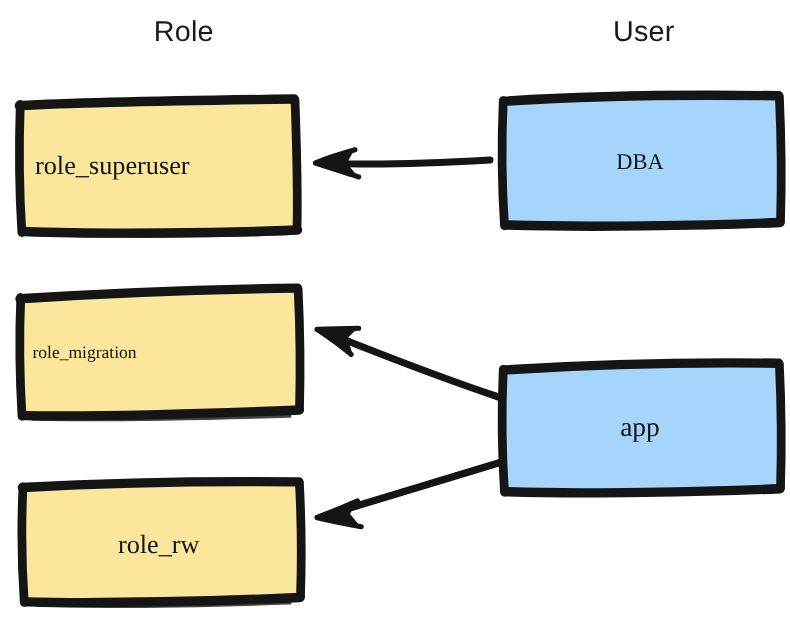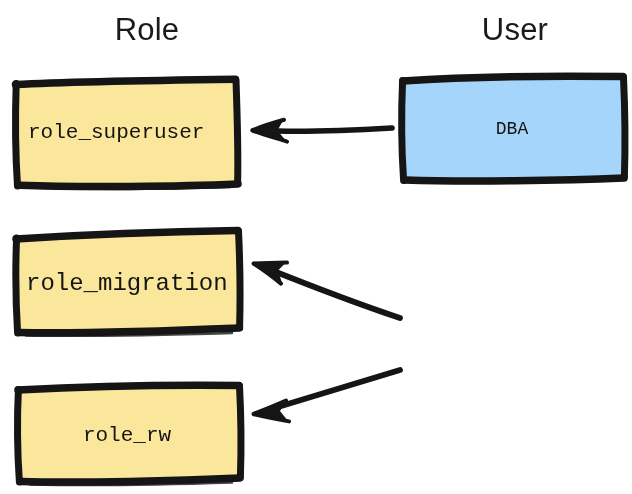--- a/index.html
+++ b/index.html
@@ -15,21 +15,21 @@
   }
   #diagram-root {
     position: relative;
     width: 632px;
     height: 494px;
     overflow: hidden;
     background: #ffffff;
   }
   .column-header {
     position: absolute;
-    font-size: 31px;
+    font-size: 23px;
     color: #1a1a1a;
     font-family: "Liberation Sans", sans-serif;
     letter-spacing: 0.2px;
     white-space: nowrap;
     text-align: center;
   }
   #header-role  { left: 52px;  top: 12px;  width: 190px; }
   #header-user  { left: 420px; top: 12px; width: 190px; text-align: center; }
 
   .node {
@@ -45,38 +45,38 @@
     position: absolute;
     left: 0;
     top: 0;
     width: 100%;
     height: 100%;
     display: flex;
     align-items: center;
     justify-content: center;
     font-size: 21px;
     color: #141414;
-    font-family: Liberation Mono, monospace;
+    font-family: Liberation Serif, serif;
     white-space: nowrap;
     pointer-events: none;
   }
   .node-label.label-shift-left {
     justify-content: flex-start;
     padding-left: 18px;
     box-sizing: border-box;
   }
 
   #node-role-superuser { left: 10px;  top: 74px;  width: 232px; height: 116px; }
   #node-role-migration { left: 8px;   top: 226px; width: 236px; height: 114px; }
   #node-role-rw        { left: 10px;  top: 380px; width: 234px; height: 110px; text-align: right; }
   #node-dba            { left: 396px; top: 72px;  width: 232px; height: 114px; }
   #node-app            { left: 396px; top: 285px; width: 232px; height: 114px; }
 
   #node-role-superuser .node-label { font-size: 21px; }
-  #node-role-migration .node-label { font-size: 24px; }
+  #node-role-migration .node-label { font-size: 14px; }
   #node-role-rw        .node-label { font-size: 21px; }
   #node-dba  .node-label { font-size: 18px; }
   #node-app  .node-label { font-size: 22px; }
 
   #edge-layer {
     position: absolute;
     left: 0;
     top: 0;
     width: 632px;
     height: 494px;
@@ -133,20 +133,30 @@
     <svg width="232" height="114" viewBox="0 0 232 114">
       <path d="M8,8 L226,5 L228,104 L10,108 Z" fill="#a6d5fb" stroke="none"></path>
       <path d="M7,9 C68,5 156,3.6 227,4.6" fill="none" stroke="#151515" stroke-width="7.5" stroke-linecap="round"></path>
       <path d="M227.5,5.5 C229,38 229.4,74 228.4,105" fill="none" stroke="#151515" stroke-width="7" stroke-linecap="round"></path>
       <path d="M228,106 C168,108.6 70,110 9,108" fill="none" stroke="#151515" stroke-width="7.5" stroke-linecap="round"></path>
       <path d="M7.6,108.5 C5.4,76 5.2,40 6.6,8.5" fill="none" stroke="#151515" stroke-width="7" stroke-linecap="round"></path>
     </svg>
     <div class="node-label">DBA</div>
   </div>
 
+  <div class="node" id="node-app">
+    <svg width="232" height="114" viewBox="0 0 232 114">
+      <path d="M8,10 L226,6 L228,104 L10,108 Z" fill="#a6d5fb" stroke="none"></path>
+      <path d="M7,11 C70,7 155,4.6 227,5.6" fill="none" stroke="#151515" stroke-width="7.5" stroke-linecap="round"></path>
+      <path d="M227.5,6.5 C229,38 229.4,74 228.4,105" fill="none" stroke="#151515" stroke-width="7" stroke-linecap="round"></path>
+      <path d="M228,106 C168,108.6 70,110.4 9,108.4" fill="none" stroke="#151515" stroke-width="7.5" stroke-linecap="round"></path>
+      <path d="M7.6,108.8 C5.4,76 5.2,42 6.6,10.5" fill="none" stroke="#151515" stroke-width="7" stroke-linecap="round"></path>
+    </svg>
+    <div class="node-label">app</div>
+  </div>
 
   <svg id="edge-layer" viewBox="0 0 632 494">
 
     <g>
       <path d="M392,128 C340,131 300,132.5 262,130.5" fill="none" stroke="#151515" stroke-width="5.6" stroke-linecap="round"></path>
       <path d="M252,130 L283,120.5 L277.5,130.5 L286,141 Z" fill="#151515"></path>
       <path d="M252.5,130.2 C262,126.4 274,122.6 284,119.8" fill="none" stroke="#151515" stroke-width="4" stroke-linecap="round"></path>
       <path d="M252.5,130.6 C263,134.2 277,138.4 287,141.6" fill="none" stroke="#151515" stroke-width="4" stroke-linecap="round"></path>
     </g>
 

